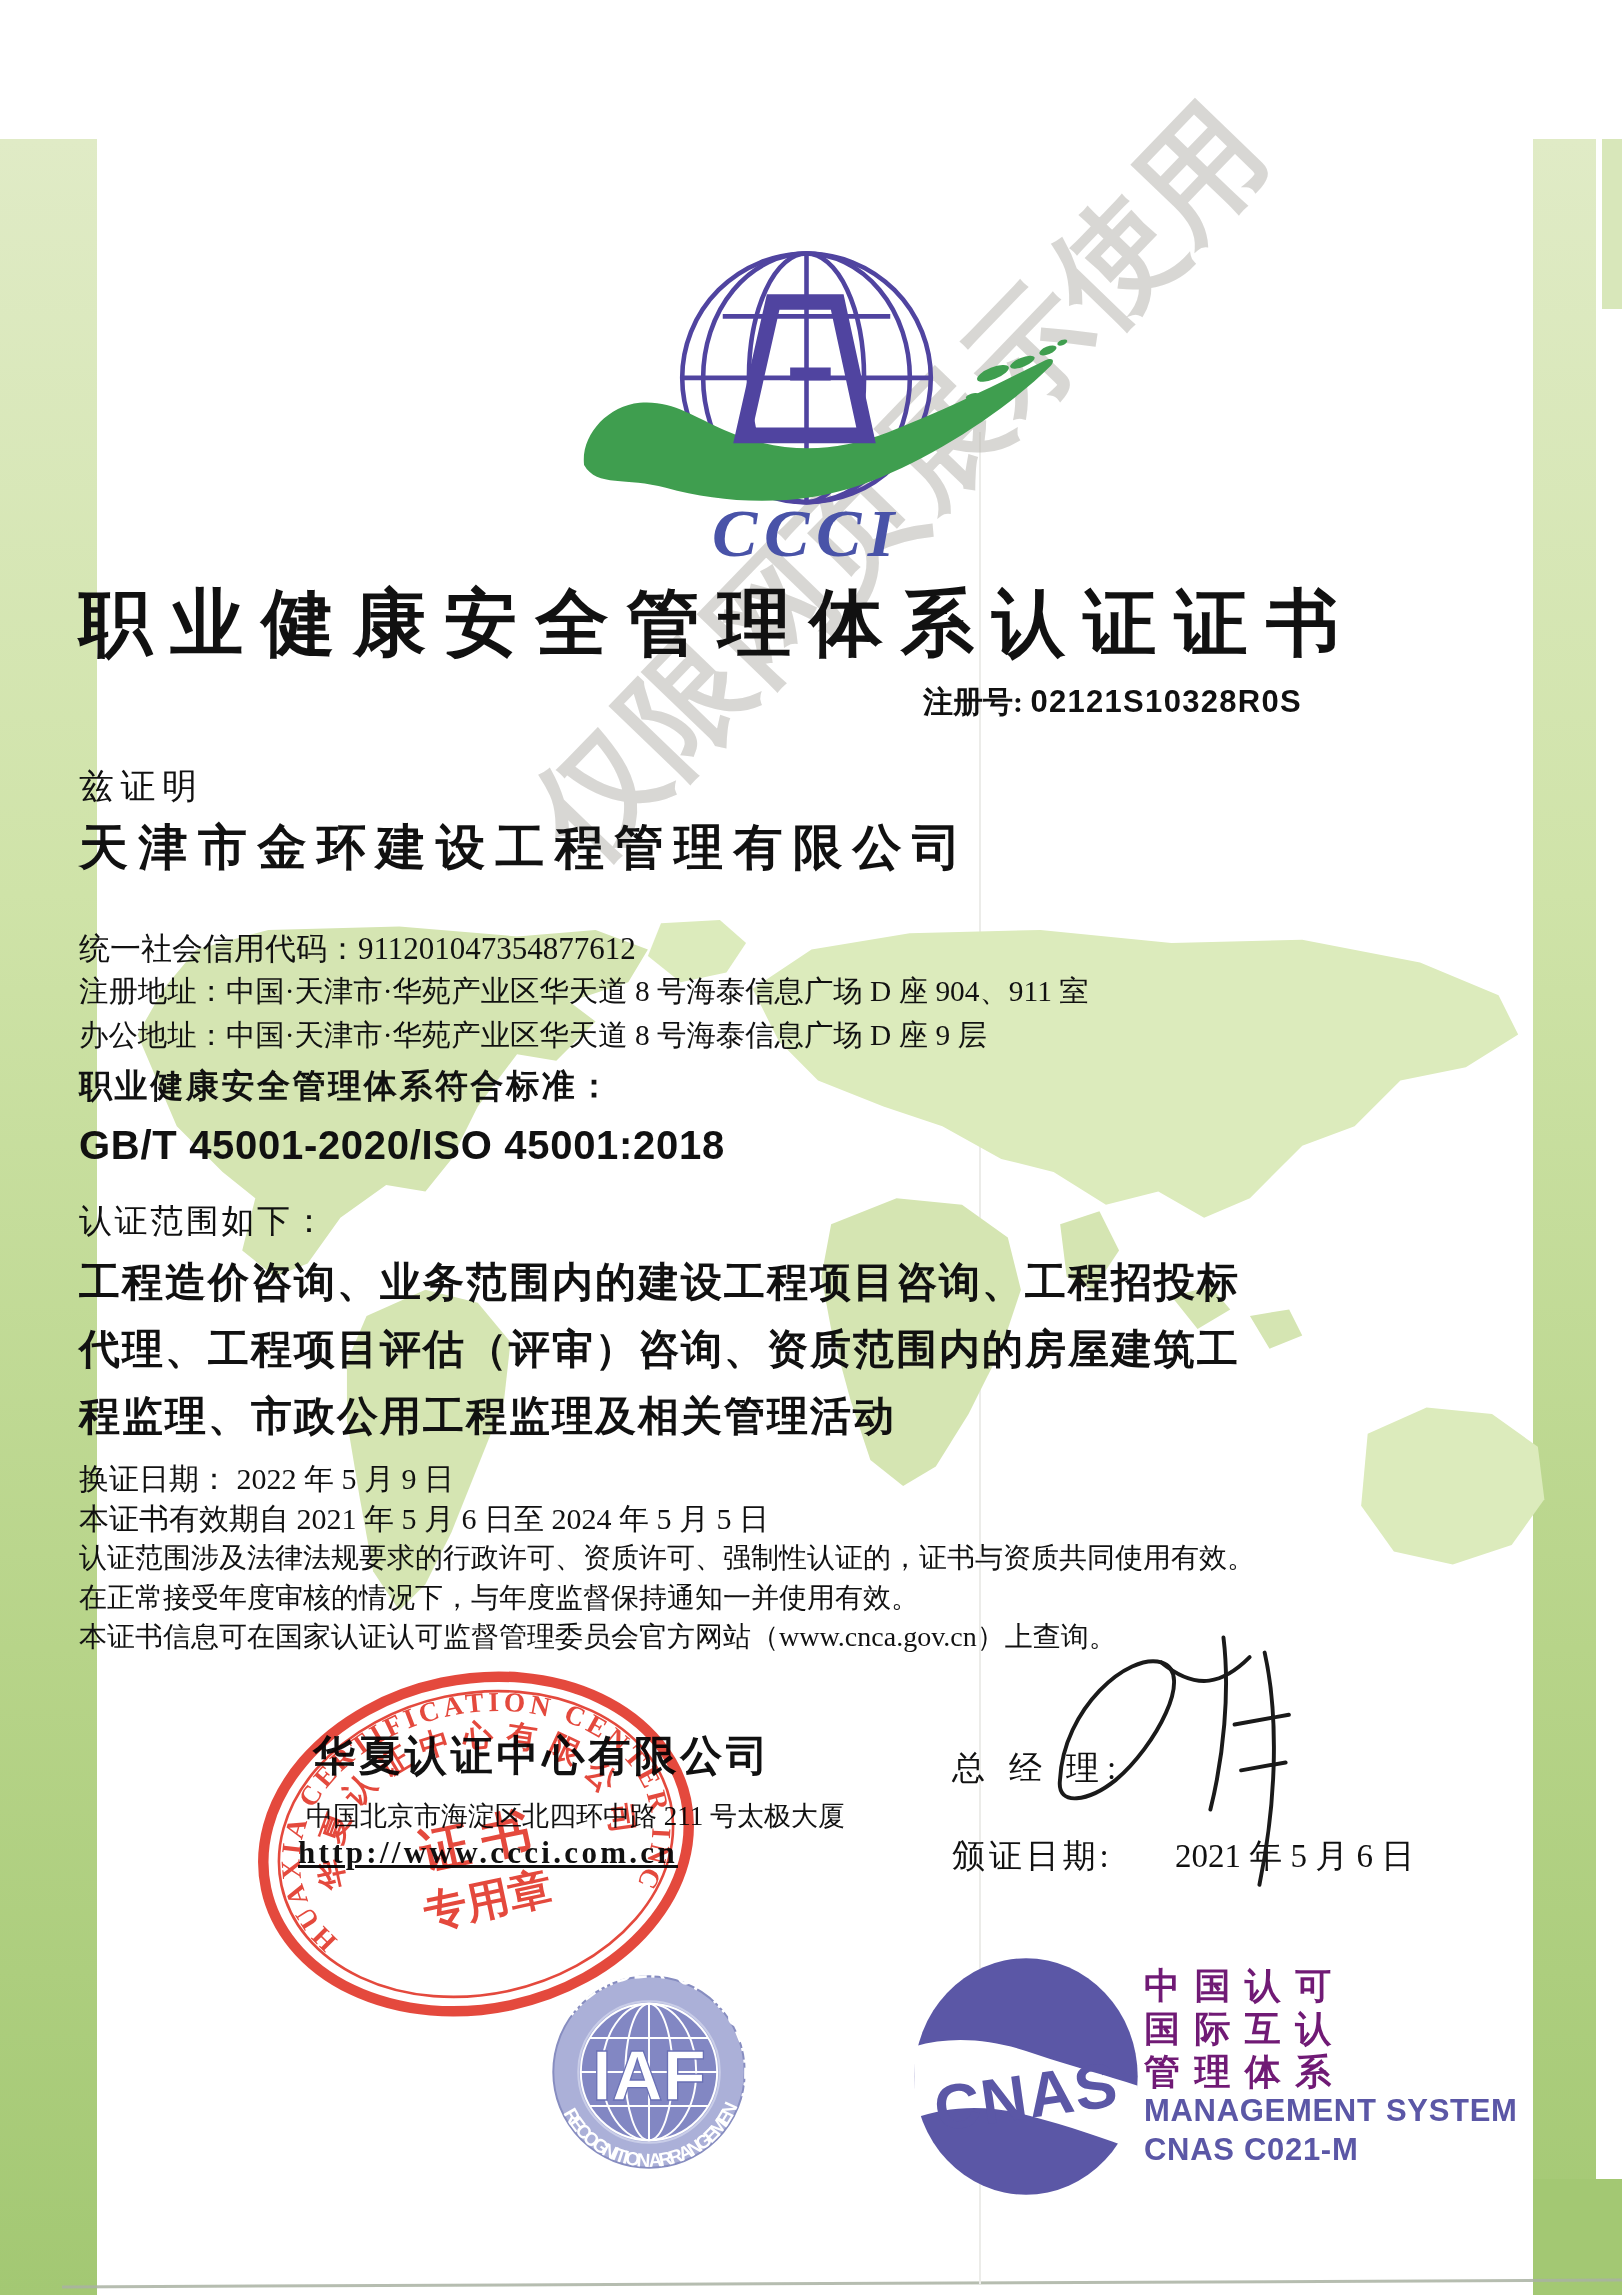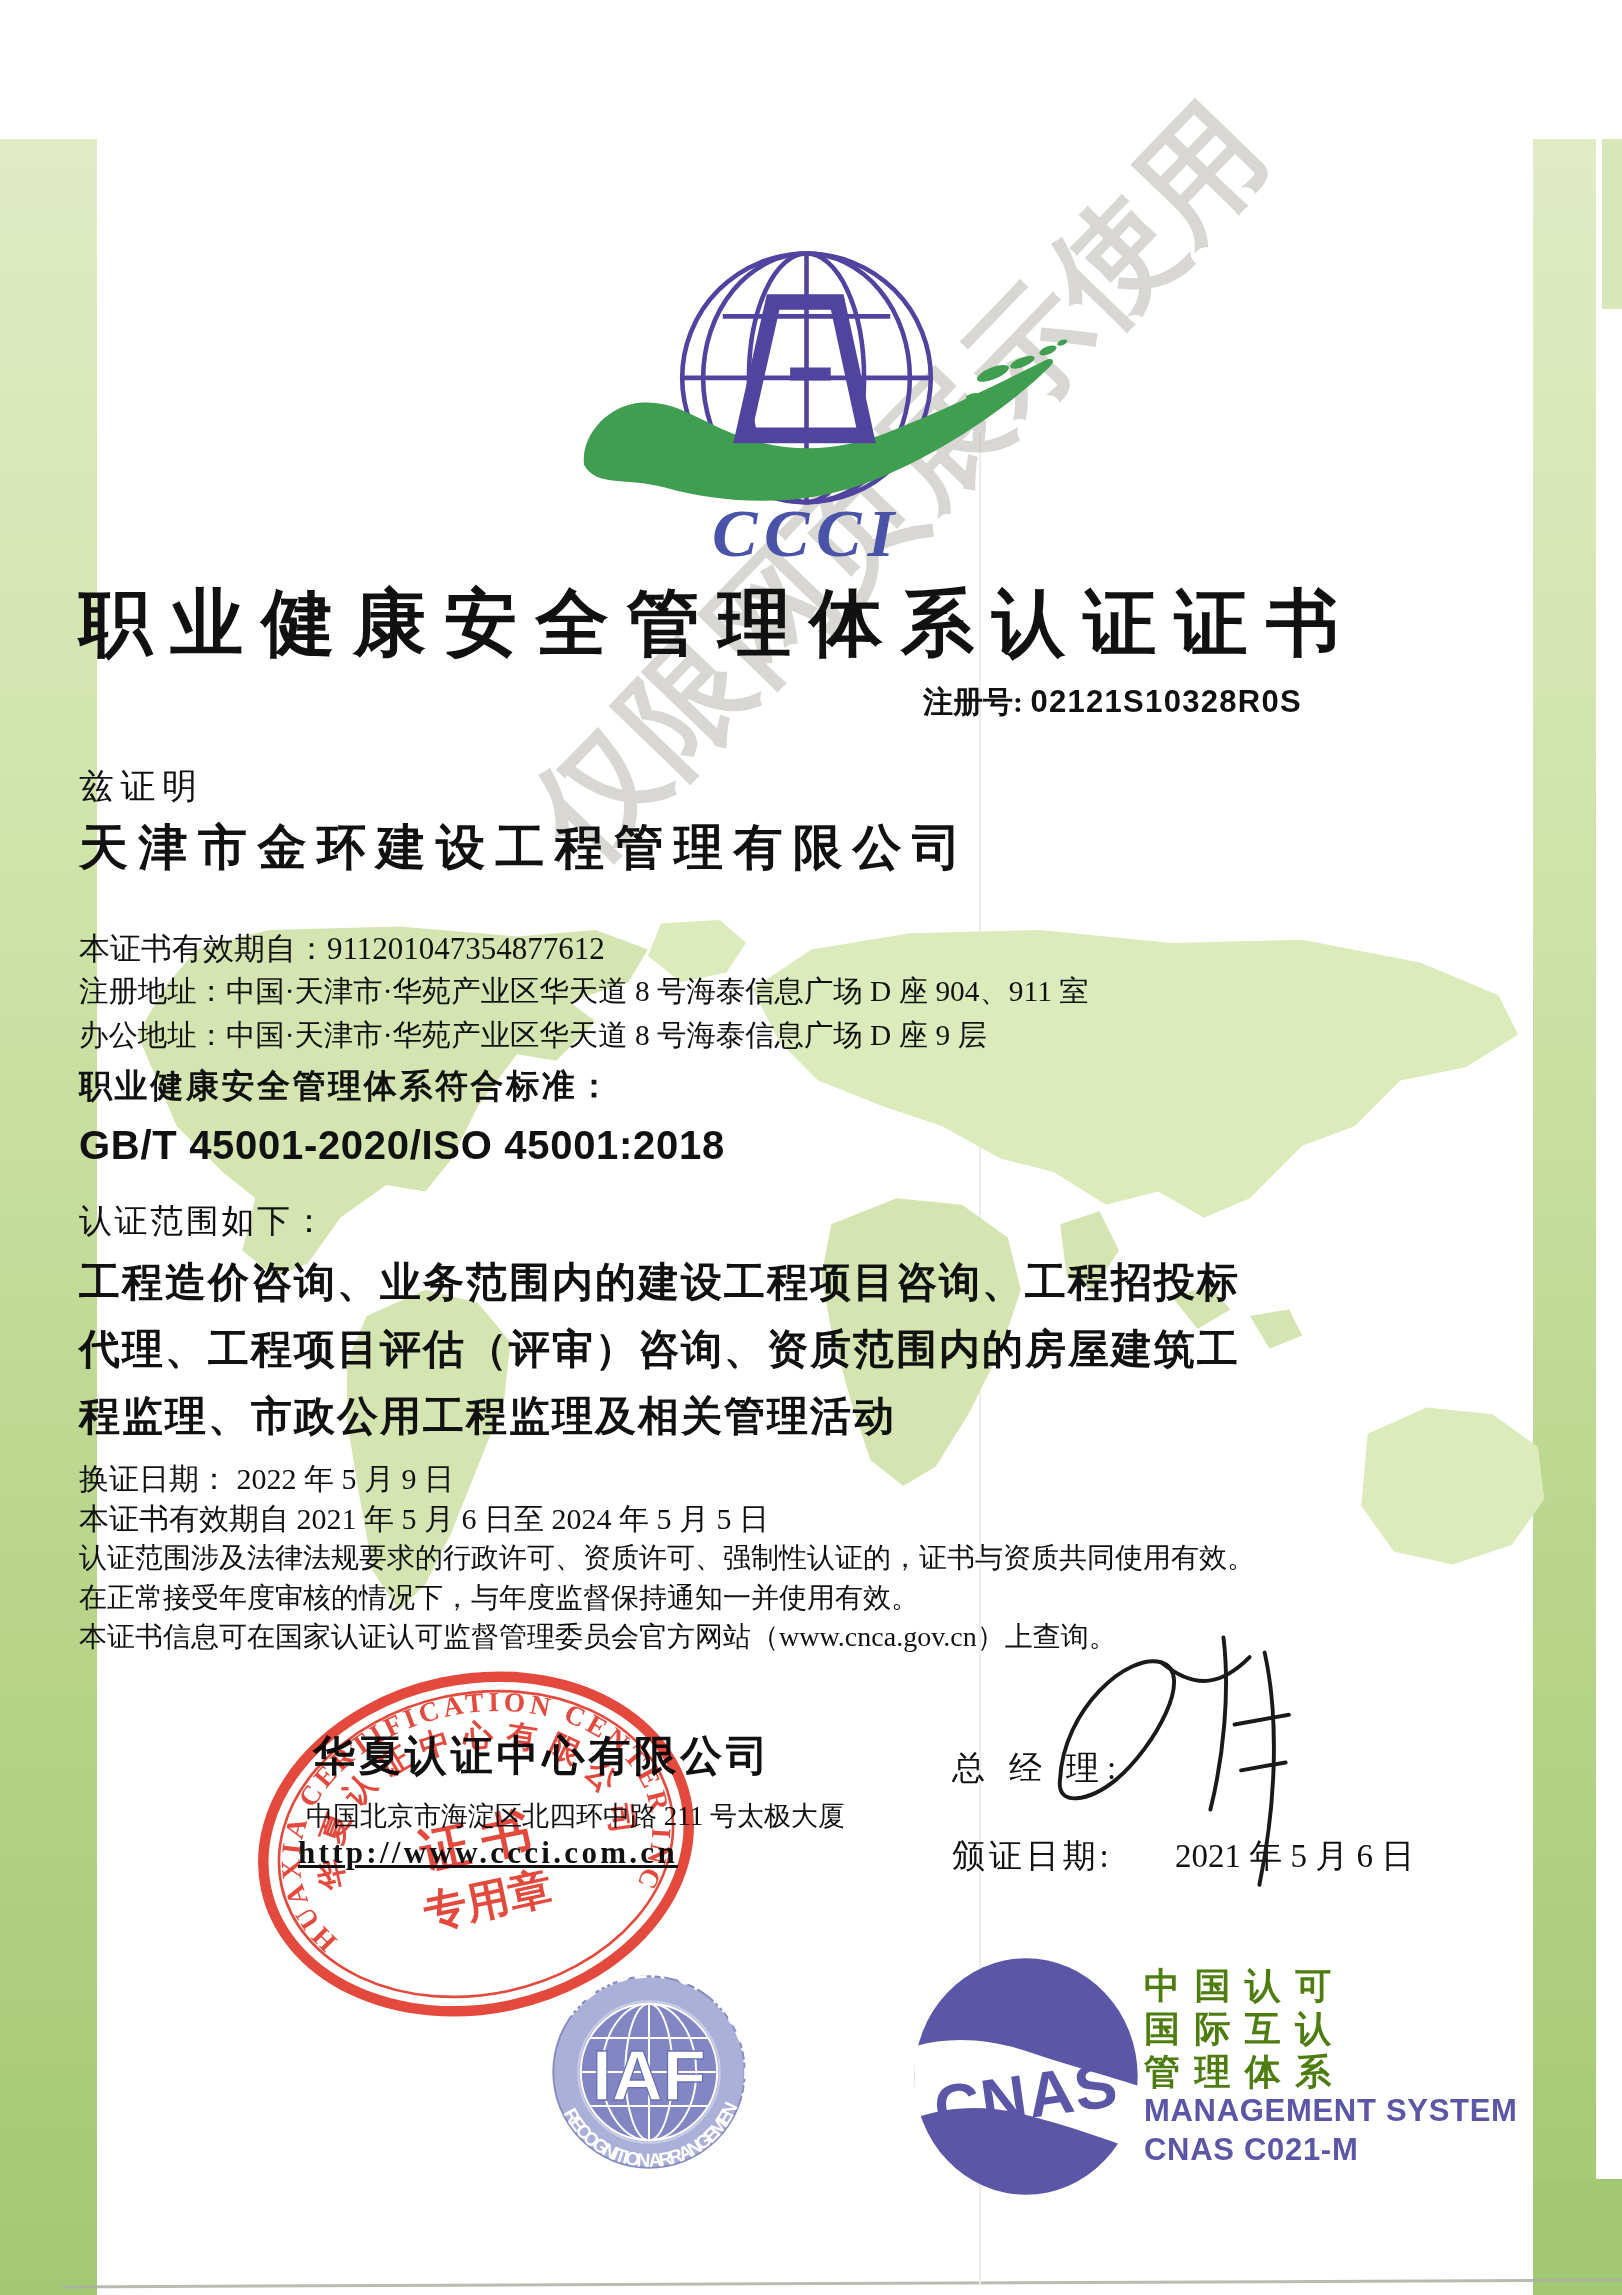--- a/index.html
+++ b/index.html
@@ -46,21 +46,21 @@
   #issue-value{position:absolute;left:1175px;top:1834px;z-index:10;font-size:33px;}
   
   #ccci-logo{position:absolute;left:535px;top:239px;z-index:8;}
   #signature{position:absolute;left:1024px;top:1597px;z-index:11;}
   #seal{position:absolute;left:247px;top:1654px;z-index:12;mix-blend-mode:multiply;opacity:.93;}
   #iaf{position:absolute;left:531px;top:1954px;z-index:10;}
   #cnas{position:absolute;left:908px;top:1955px;z-index:10;}
   #map{position:absolute;left:59px;top:910px;z-index:1;}
   
   .acc-cn{position:absolute;left:1144px;z-index:10;font-family:"Liberation Sans","DejaVu Sans",sans-serif;
-          font-weight:bold;font-size:36px;letter-spacing:14.4px;color:#4d7c0f;}
+          font-weight:bold;font-size:36px;letter-spacing:14.4px;color:#701a75;}
   .acc-en{position:absolute;left:1144px;z-index:10;font-family:"Liberation Sans","DejaVu Sans",sans-serif;
           font-weight:bold;font-size:31px;letter-spacing:0.7px;color:#5b57a6;}
   #acc1{top:1962px;} #acc2{top:2005px;} #acc3{top:2048px;}
   #acc4{top:2093px;} #acc5{top:2132px;}
 </style>
 </head>
 <body>
 
 <div id="page">
 
@@ -113,21 +113,21 @@
 
   <div id="title" class="line">职业健康安全管理体系认证证书</div>
   <div id="regno" class="line">
     <span>注册号:</span>
     <span class="num">02121S10328R0S</span>
   </div>
 
   <div id="statement" class="line">兹证明</div>
   <div id="company" class="line">天津市金环建设工程管理有限公司</div>
   <div id="credit" class="line">
-    <span>本证书有效期自：</span><span>911201047354877612</span>
+    <span>统一社会信用代码：</span><span>911201047354877612</span>
   </div>
   <div id="regaddr" class="line">注册地址：中国·天津市·华苑产业区华天道 8 号海泰信息广场 D 座 904、911 室</div>
   <div id="offaddr" class="line">办公地址：中国·天津市·华苑产业区华天道 8 号海泰信息广场 D 座 9 层</div>
   <div id="stdintro" class="line">职业健康安全管理体系符合标准：</div>
   <div id="stdcode" class="line">GB/T 45001-2020/ISO 45001:2018</div>
   <div id="scopeintro" class="line">认证范围如下：</div>
   <div id="scope1" class="line scope">工程造价咨询、业务范围内的建设工程项目咨询、工程招投标</div>
   <div id="scope2" class="line scope">代理、工程项目评估（评审）咨询、资质范围内的房屋建筑工</div>
   <div id="scope3" class="line scope">程监理、市政公用工程监理及相关管理活动</div>
   <div id="renewal" class="line">换证日期：  2022 年 5 月 9 日</div>

